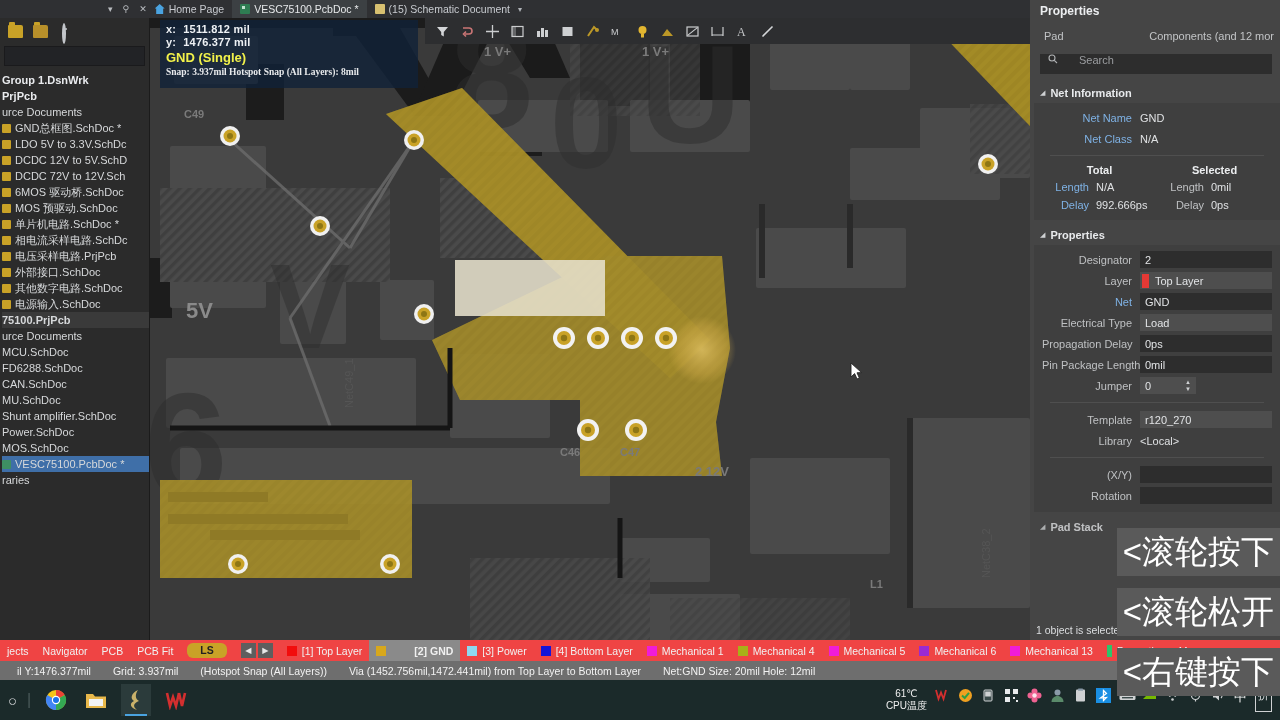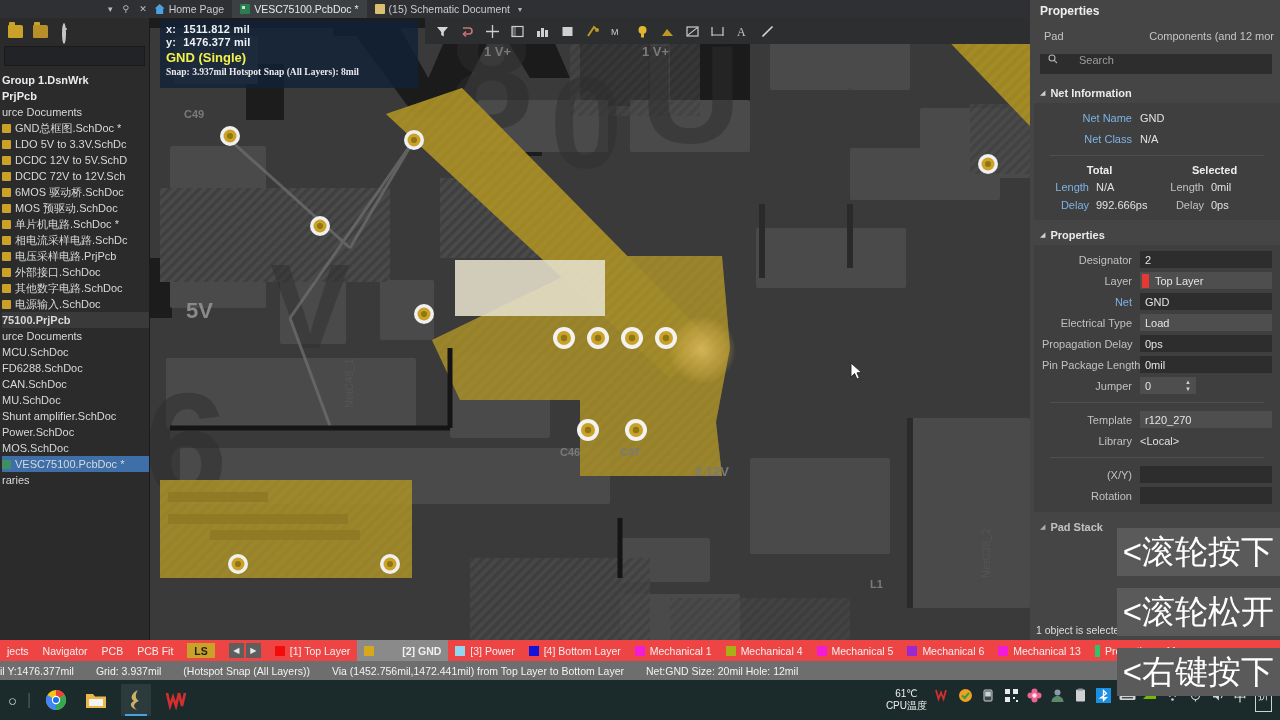--- a/index.html
+++ b/index.html
@@ -109,27 +109,27 @@
 
   
   .layerbar{
     position:absolute;left:0;top:640px;width:1280px;height:21px;
     background:#ef4444;display:flex;align-items:center;font-size:10.5px;color:#f0f0f0;
     white-space:nowrap; overflow:hidden;
   }
   .lb-item{padding:0 7px;display:flex;align-items:center;gap:5px;height:21px;}
   .lb-item.active{background:#8a8a8a;font-weight:bold;gap:28px;}
   .sw{width:10px;height:10px;display:inline-block;flex:none;}
-  .lsbtn{display:flex;align-items:center;gap:5px;background:#c9a227;color:#222;padding:1px 7px;font-weight:bold;height:15px;}
+  .lsbtn{display:flex;align-items:flex-start;gap:5px;background:#c9a227;color:#222;padding:1px 13px;font-weight:bold;height:15px;border-radius:6px;}
   .navbtn{width:15px;height:15px;background:#5e5e5e;display:flex;align-items:center;justify-content:center;font-size:8px;color:#e8e8e8;}
 
   
   .statusbar{
     position:absolute;left:0;top:661px;width:1280px;height:19px;
-    background:#6e6e6e;display:flex;align-items:center;font-size:10.5px;color:#f2f2f2;gap:22px;padding-left:0;
+    background:#6e6e6e;display:flex;align-items:center;font-size:10.5px;color:#f2f2f2;gap:22px;padding-left:17px;
     white-space:nowrap;overflow:hidden;
   }
 
   
   .taskbar{
     position:absolute;left:0;top:680px;width:1280px;height:40px;
     background:#1b2a2a;display:flex;align-items:center;
   }
   .tb-left{display:flex;align-items:center;gap:10px;padding-left:4px;}
   .tb-app{width:30px;height:32px;display:flex;align-items:center;justify-content:center;position:relative;}

